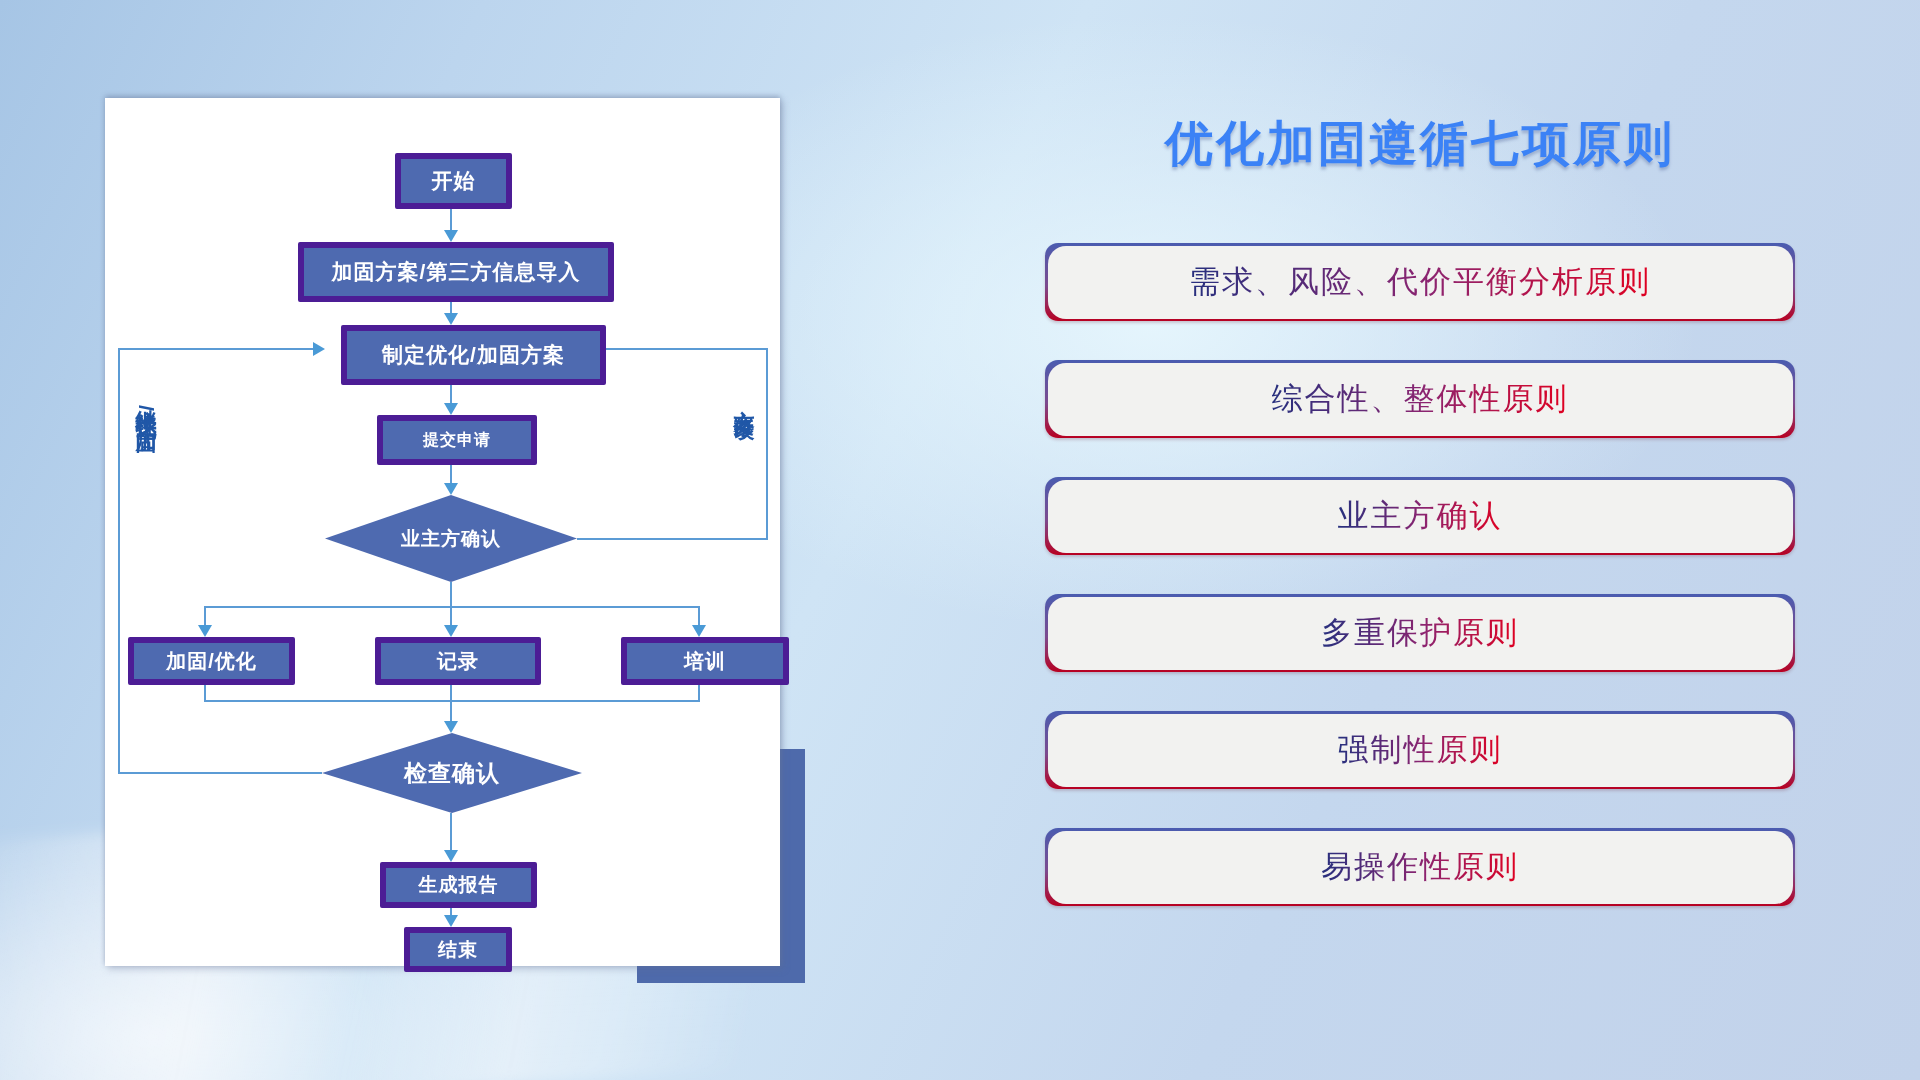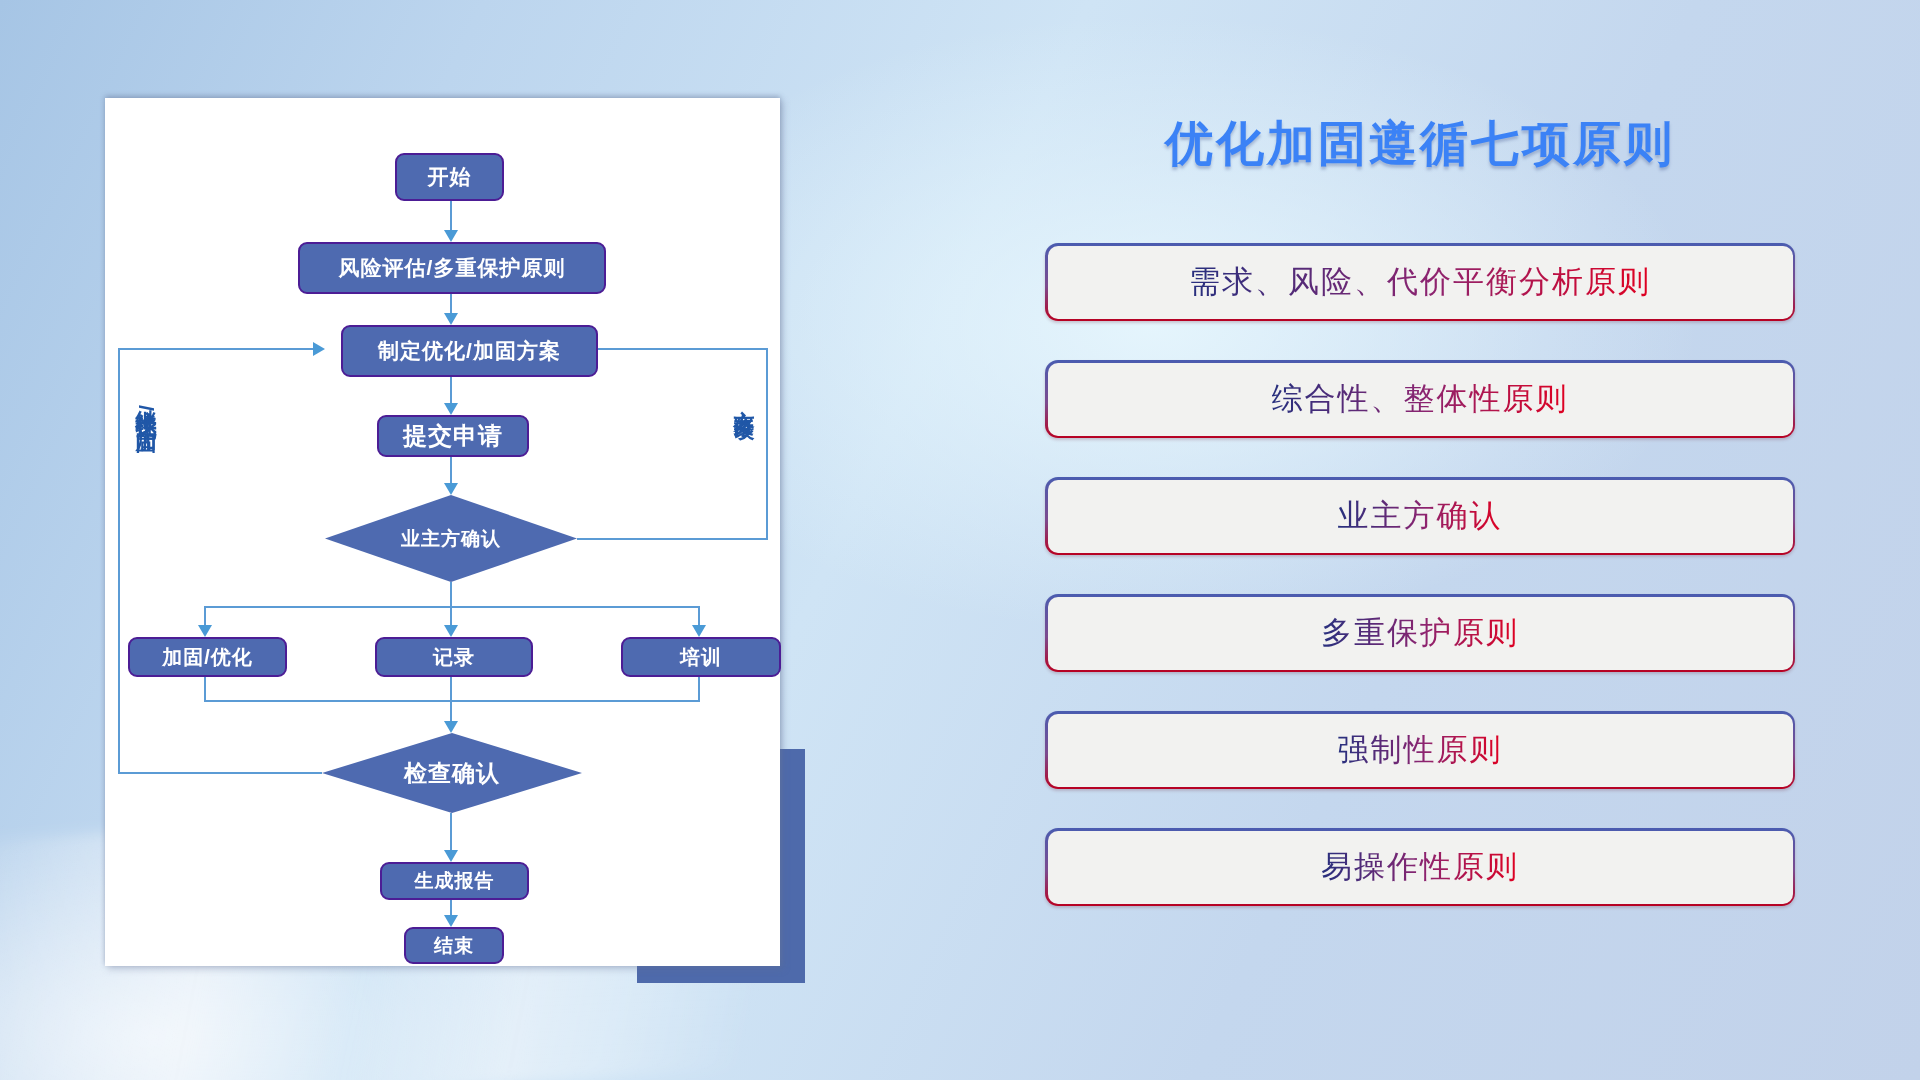--- a/index.html
+++ b/index.html
@@ -16,42 +16,42 @@
   
   .bg-streak{position:absolute;left:-60px;top:810px;width:980px;height:280px;
     background:linear-gradient(105deg,rgba(255,255,255,0) 0%,rgba(255,255,255,.5) 28%,rgba(225,246,255,.18) 44%,rgba(255,255,255,.45) 60%,rgba(255,255,255,0) 82%);
     transform:rotate(-4deg);filter:blur(7px);pointer-events:none;}
   
   .shadow-rect{position:absolute;left:637px;top:749px;width:168px;height:234px;background:#4e6aab;}
   
   .panel{position:absolute;left:105px;top:98px;width:675px;height:868px;background:#ffffff;
     box-shadow:0 -2px 5px rgba(100,115,150,.45),3px 3px 7px rgba(100,115,150,.35);}
   
-  .node{position:absolute;background:#4e6ab0;border:2px solid #4c1d95;border-radius:9px;
+  .node{position:absolute;background:#4e6ab0;border:6px solid #4c1d95;border-radius:2px;
     color:#fff;font-weight:bold;display:flex;align-items:center;justify-content:center;
     letter-spacing:1px;}
   .diamond{position:absolute;background:#4e6ab0;color:#fff;font-weight:bold;
     display:flex;align-items:center;justify-content:center;
     clip-path:polygon(50% 0,100% 50%,50% 100%,0 50%);letter-spacing:1px;}
   
   .ln{position:absolute;background:#5b9bd5;}
   .ah-d{position:absolute;width:0;height:0;border-left:7px solid transparent;border-right:7px solid transparent;border-top:12px solid #4a9ad6;}
   .ah-r{position:absolute;width:0;height:0;border-top:7px solid transparent;border-bottom:7px solid transparent;border-left:12px solid #4a9ad6;}
   .ah-l{position:absolute;width:0;height:0;border-top:7px solid transparent;border-bottom:7px solid transparent;border-right:12px solid #4a9ad6;}
   .vlabel{position:absolute;writing-mode:vertical-rl;color:#2057a7;font-weight:bold;
     font-size:21px;letter-spacing:3px;line-height:1;}
   
   .title{position:absolute;left:1045px;top:112px;width:750px;text-align:center;
     font-size:48px;font-weight:900;color:#3b82f6;letter-spacing:3px;
     text-shadow:0 3px 3px rgba(90,110,160,.4);}
   .principles{position:absolute;left:1045px;top:243px;width:750px;}
   .p-box{height:73px;border-radius:13px;padding:2.5px;margin-bottom:39px;
     background:linear-gradient(180deg,#4a5cb0 0%,#7c4a8e 55%,#b80021 100%);
     box-shadow:0 2px 3px rgba(120,60,80,.25);}
-  .p-inner{height:100%;border-radius:10px;background:#f2f2f0;
+  .p-inner{height:100%;border-radius:18px;background:#f2f2f0;
     display:flex;align-items:center;justify-content:center;}
   .p-text{font-size:31px;letter-spacing:2px;
     background:linear-gradient(90deg,#27307e 0%,#8c2470 52%,#e00020 100%);
     -webkit-background-clip:text;background-clip:text;color:transparent;}
 </style>
 </head>
 <body>
 
 <div class="canvas">
 
@@ -91,23 +91,23 @@
     <div class="ah-d" style="left:93px;top:527px;"></div>
     <div class="ah-d" style="left:339px;top:527px;"></div>
     <div class="ah-d" style="left:587px;top:527px;"></div>
     <div class="ah-d" style="left:339px;top:623px;"></div>
     <div class="ah-d" style="left:339px;top:752px;"></div>
     <div class="ah-d" style="left:339px;top:817px;"></div>
     <div class="ah-r" style="left:208px;top:244px;"></div>
     <div class="ah-l" style="left:473px;top:244px;"></div>
 
     <div class="node" style="left:290px;top:55px;width:105px;height:44px;font-size:21px;">开始</div>
-    <div class="node" style="left:193px;top:144px;width:304px;height:48px;font-size:21px;">风险评估/多重保护原则</div>
+    <div class="node" style="left:193px;top:144px;width:304px;height:48px;font-size:21px;">加固方案/第三方信息导入</div>
     <div class="node" style="left:220px;top:227px;width:253px;height:48px;font-size:21px;margin-left:16px;">制定优化/加固方案</div>
-    <div class="node" style="left:272px;top:317px;width:148px;height:38px;font-size:24px;">提交申请</div>
+    <div class="node" style="left:272px;top:317px;width:148px;height:38px;font-size:16px;">提交申请</div>
     <div class="diamond" style="left:220px;top:397px;width:252px;height:87px;font-size:19px;">业主方确认</div>
     <div class="node" style="left:23px;top:539px;width:155px;height:36px;font-size:20px;">加固/优化</div>
     <div class="node" style="left:270px;top:539px;width:154px;height:36px;font-size:20px;">记录</div>
     <div class="node" style="left:516px;top:539px;width:156px;height:36px;font-size:20px;">培训</div>
     <div class="diamond" style="left:217px;top:635px;width:260px;height:80px;font-size:23px;">检查确认</div>
     <div class="node" style="left:275px;top:764px;width:145px;height:34px;font-size:19px;">生成报告</div>
     <div class="node" style="left:299px;top:829px;width:96px;height:33px;font-size:19px;">结束</div>
 
     <div class="vlabel" style="left:31px;top:295px;height:160px;">继续优化/加固</div>
     <div class="vlabel" style="left:629px;top:295px;height:110px;">方案修改</div>

